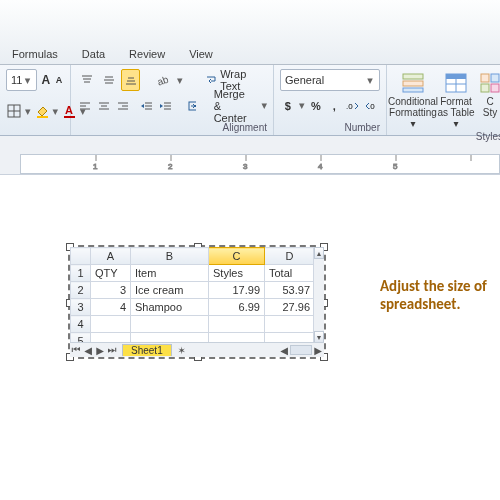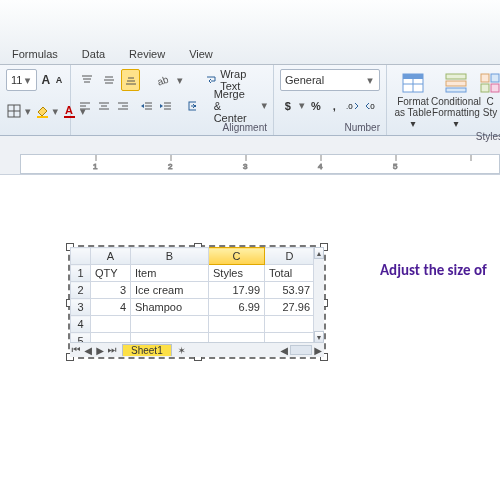--- a/index.html
+++ b/index.html
@@ -27,21 +27,21 @@
 .sheet-grid th,.sheet-grid td{border:1px solid #d0d7e2;height:16px;padding:0 4px;text-align:left;background:#fff}
 .sheet-grid th{background:linear-gradient(#f7f9fc,#e6ecf3);color:#333;font-weight:normal;text-align:center}
 .sheet-grid th.rowh{width:18px;text-align:center}
 .sheet-grid th.sel{background:linear-gradient(#fff0a6,#ffd24d);border-color:#e0a800}
 .sheet-grid td.num{text-align:right}
 .sheet-tabs{position:absolute;left:0;right:0;bottom:0;height:14px;background:#eef1f5;border-top:1px solid #c7d0db;display:flex;align-items:center;font-size:10px}
 .sheet-tabs .nav{width:12px;text-align:center;color:#555}
 .sheet-tabs .stab{background:#fde047;border:1px solid #b8c2cf;border-bottom:none;padding:0 8px;margin-left:4px}
 .vscroll{position:absolute;right:0;top:0;width:10px;bottom:14px;background:#eef1f5;border-left:1px solid #d0d7e2}
 .vscroll .arrow{height:10px;background:linear-gradient(#fff,#dfe6ef);border:1px solid #c0cad6;display:flex;align-items:center;justify-content:center;font-size:7px;color:#555}
-.instruction{position:absolute;left:370px;top:66px;font-family:Calibri,sans-serif;font-size:15px;font-weight:bold;color:#4c1d95;line-height:18px}
+.instruction{position:absolute;left:370px;top:82px;font-family:Calibri,sans-serif;font-size:15px;font-weight:bold;color:#a16207;line-height:18px}
 </style>
 </head>
 <body>
 
 <div class="ribbon-tabs">
   <span class="tab">Formulas</span>
   <span class="tab">Data</span>
   <span class="tab">Review</span>
   <span class="tab">View</span>
 </div>
@@ -209,34 +209,34 @@
           </svg>
         </div>
     </div>
     <div class="group-label">Number</div>
   </div>
 
   <div class="group" style="min-width:110px">
     <div class="row" style="align-items:flex-start">
       <div class="big-btn">
         <svg width="24" height="22">
+            <rect x="2" y="2" width="20" height="5" fill="#e8f0d8" stroke="#9cb56c"></rect>
+            <rect x="2" y="9" width="20" height="5" fill="#fce8d8" stroke="#d9a56c"></rect>
+            <rect x="2" y="16" width="20" height="4" fill="#d8e8f8" stroke="#6c9cd9"></rect>
+          </svg>
+        <div class="lbl"><span>Conditional</span><br><span>Formatting</span> ▾</div>
+      </div>
+      <div class="big-btn">
+        <svg width="24" height="22">
             <rect x="2" y="2" width="20" height="18" fill="#fff" stroke="#6c9cd9"></rect>
             <rect x="2" y="2" width="20" height="5" fill="#6c9cd9"></rect>
             <line x1="2" y1="12" x2="22" y2="12" stroke="#6c9cd9"></line>
             <line x1="12" y1="7" x2="12" y2="20" stroke="#6c9cd9"></line>
           </svg>
         <div class="lbl"><span>Format</span><br><span>as Table</span> ▾</div>
-      </div>
-      <div class="big-btn">
-        <svg width="24" height="22">
-            <rect x="2" y="2" width="20" height="5" fill="#e8f0d8" stroke="#9cb56c"></rect>
-            <rect x="2" y="9" width="20" height="5" fill="#fce8d8" stroke="#d9a56c"></rect>
-            <rect x="2" y="16" width="20" height="4" fill="#d8e8f8" stroke="#6c9cd9"></rect>
-          </svg>
-        <div class="lbl"><span>Conditional</span><br><span>Formatting</span> ▾</div>
       </div>
       <div class="big-btn" style="width:22px">
         <svg width="20" height="22">
             <rect x="1" y="2" width="8" height="8" fill="#fce8d8" stroke="#d9a56c"></rect>
             <rect x="11" y="2" width="8" height="8" fill="#d8e8f8" stroke="#6c9cd9"></rect>
             <rect x="1" y="12" width="8" height="8" fill="#e8f0d8" stroke="#9cb56c"></rect>
             <rect x="11" y="12" width="8" height="8" fill="#f8d8e8" stroke="#d96c9c"></rect>
           </svg>
         <div class="lbl"><span>C</span><br><span>Sty</span></div>
       </div>
@@ -349,15 +349,16 @@
       <span class="nav" style="margin-left:4px">✶</span>
       <span style="flex:1"></span>
       <span class="nav">◀</span>
       <span style="width:20px;height:8px;background:#dfe6ef;border:1px solid #c0cad6"></span>
       <span class="nav">▶</span>
     </div>
   </div>
 
   <div class="instruction">
     <span>Adjust the size of</span><br>
+    <span>spreadsheet.</span>
   </div>
 
 </div>
 
 </body></html>

